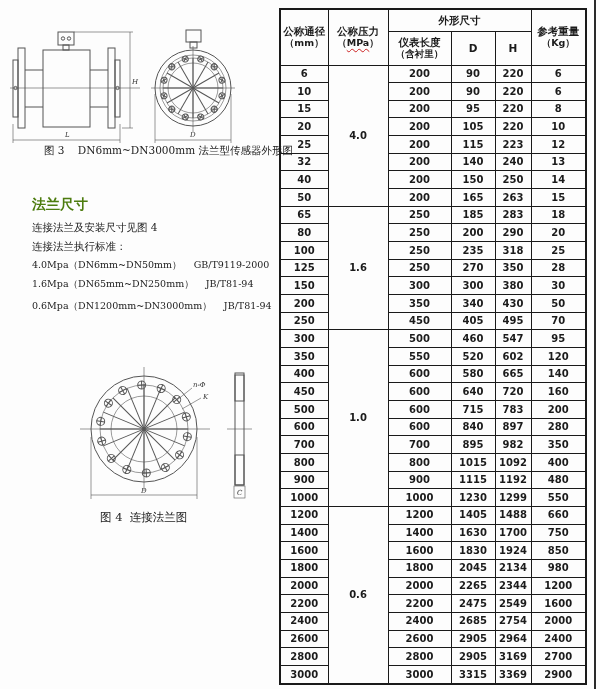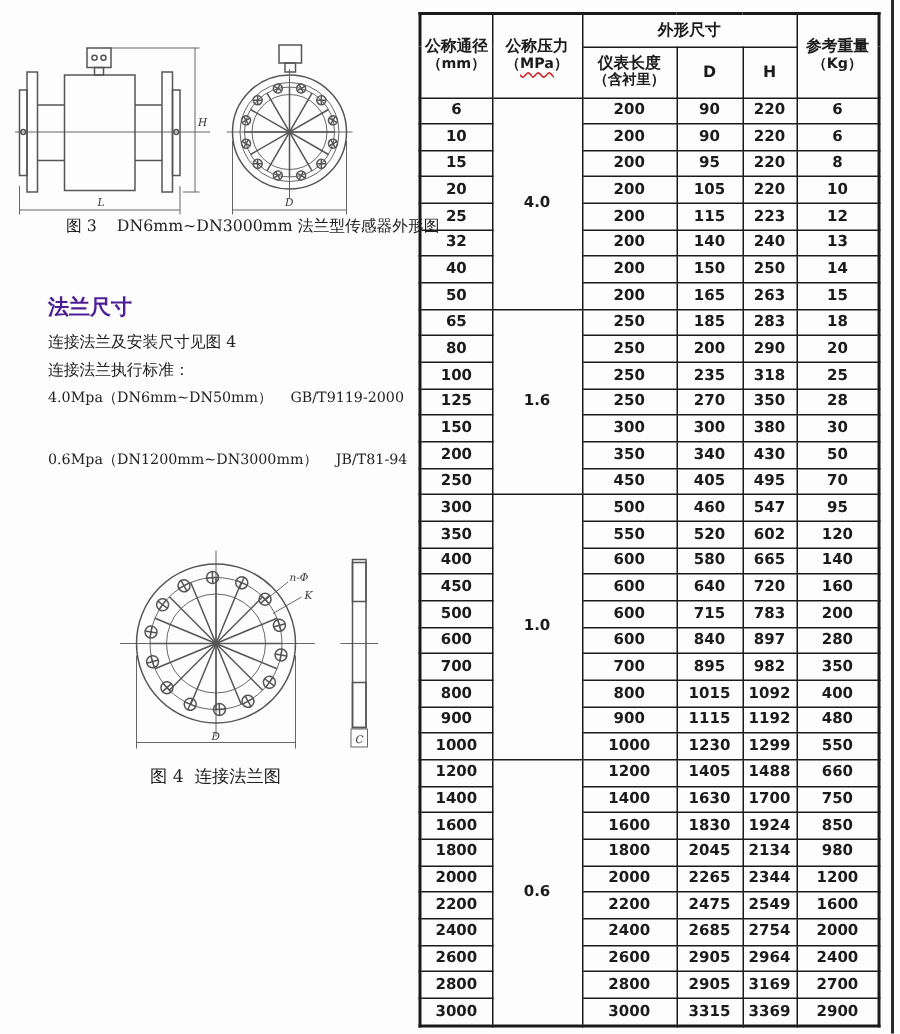--- a/index.html
+++ b/index.html
@@ -9,21 +9,21 @@
   
   .left-pane{position:absolute;left:0;top:0;width:278px;height:689px;}
   svg{position:absolute;}
   svg line,svg rect,svg circle,svg path{stroke:#555;stroke-width:1;fill:none;}
   .thin{stroke-width:0.6;}
   .dimlabel{font:italic 7px "DejaVu Serif",serif;fill:#333;stroke:none;}
   .caption{position:absolute;font-family:"DejaVu Serif",serif;font-size:10.5px;
            white-space:pre;color:#222;}
   .caption.f4{font-size:11.5px;font-weight:normal;padding-left:20px;}
   .section-heading{position:absolute;left:32px;top:196px;font-size:14px;font-weight:bold;
-                   font-family:Liberation Serif, serif;color:#4c1d95;}
+                   font-family:Liberation Serif, serif;color:#4d7c0f;}
   .bodyline{position:absolute;left:32px;font-family:"DejaVu Serif",serif;font-size:10.5px;
             white-space:pre;color:#222;text-align:right;}
   .stdline{position:absolute;left:32px;font-family:"DejaVu Serif",serif;font-size:9.5px;
            white-space:pre;color:#222;text-align:right;}
   
   table.spec{position:absolute;left:279px;top:8px;width:308px;height:677px;
              border-collapse:collapse;table-layout:fixed;}
   table.spec th,table.spec td{border:1px solid #1a1a1a;text-align:center;vertical-align:middle;
              font-weight:bold;padding:0;line-height:1.15;}
   table.spec{border:2px solid #1a1a1a;}
@@ -112,20 +112,21 @@
     <line class="thin" x1="147" y1="120" x2="223" y2="120"></line>
     <text class="dimlabel" x="182" y="117">D</text>
   </svg>
 
   <div class="caption" style="left:44px;top:144px;">图 3    DN6mm~DN3000mm 法兰型传感器外形图</div>
 
   <div class="section-heading">法兰尺寸</div>
   <div class="bodyline" style="top:221px;">连接法兰及安装尺寸见图 4</div>
   <div class="bodyline" style="top:240px;">连接法兰执行标准：</div>
   <div class="stdline" style="top:259px;">4.0Mpa（DN6mm~DN50mm）    GB/T9119-2000</div>
+  <div class="stdline" style="top:278px;">1.6Mpa（DN65mm~DN250mm）    JB/T81-94</div>
   <div class="stdline" style="top:300px;">0.6Mpa（DN1200mm~DN3000mm）    JB/T81-94</div>
 
   <svg style="left:8px;top:365px;" width="262" height="145" viewBox="0 0 262 145">
     <defs>
       <g id="b4">
           <circle cx="180" cy="64" r="4"></circle>
           <line x1="176" y1="64" x2="184" y2="64"></line>
           <line x1="180" y1="60" x2="180" y2="68"></line>
         </g>
       <pattern id="h4" width="4" height="4" patternUnits="userSpaceOnUse" patternTransform="rotate(45)">

